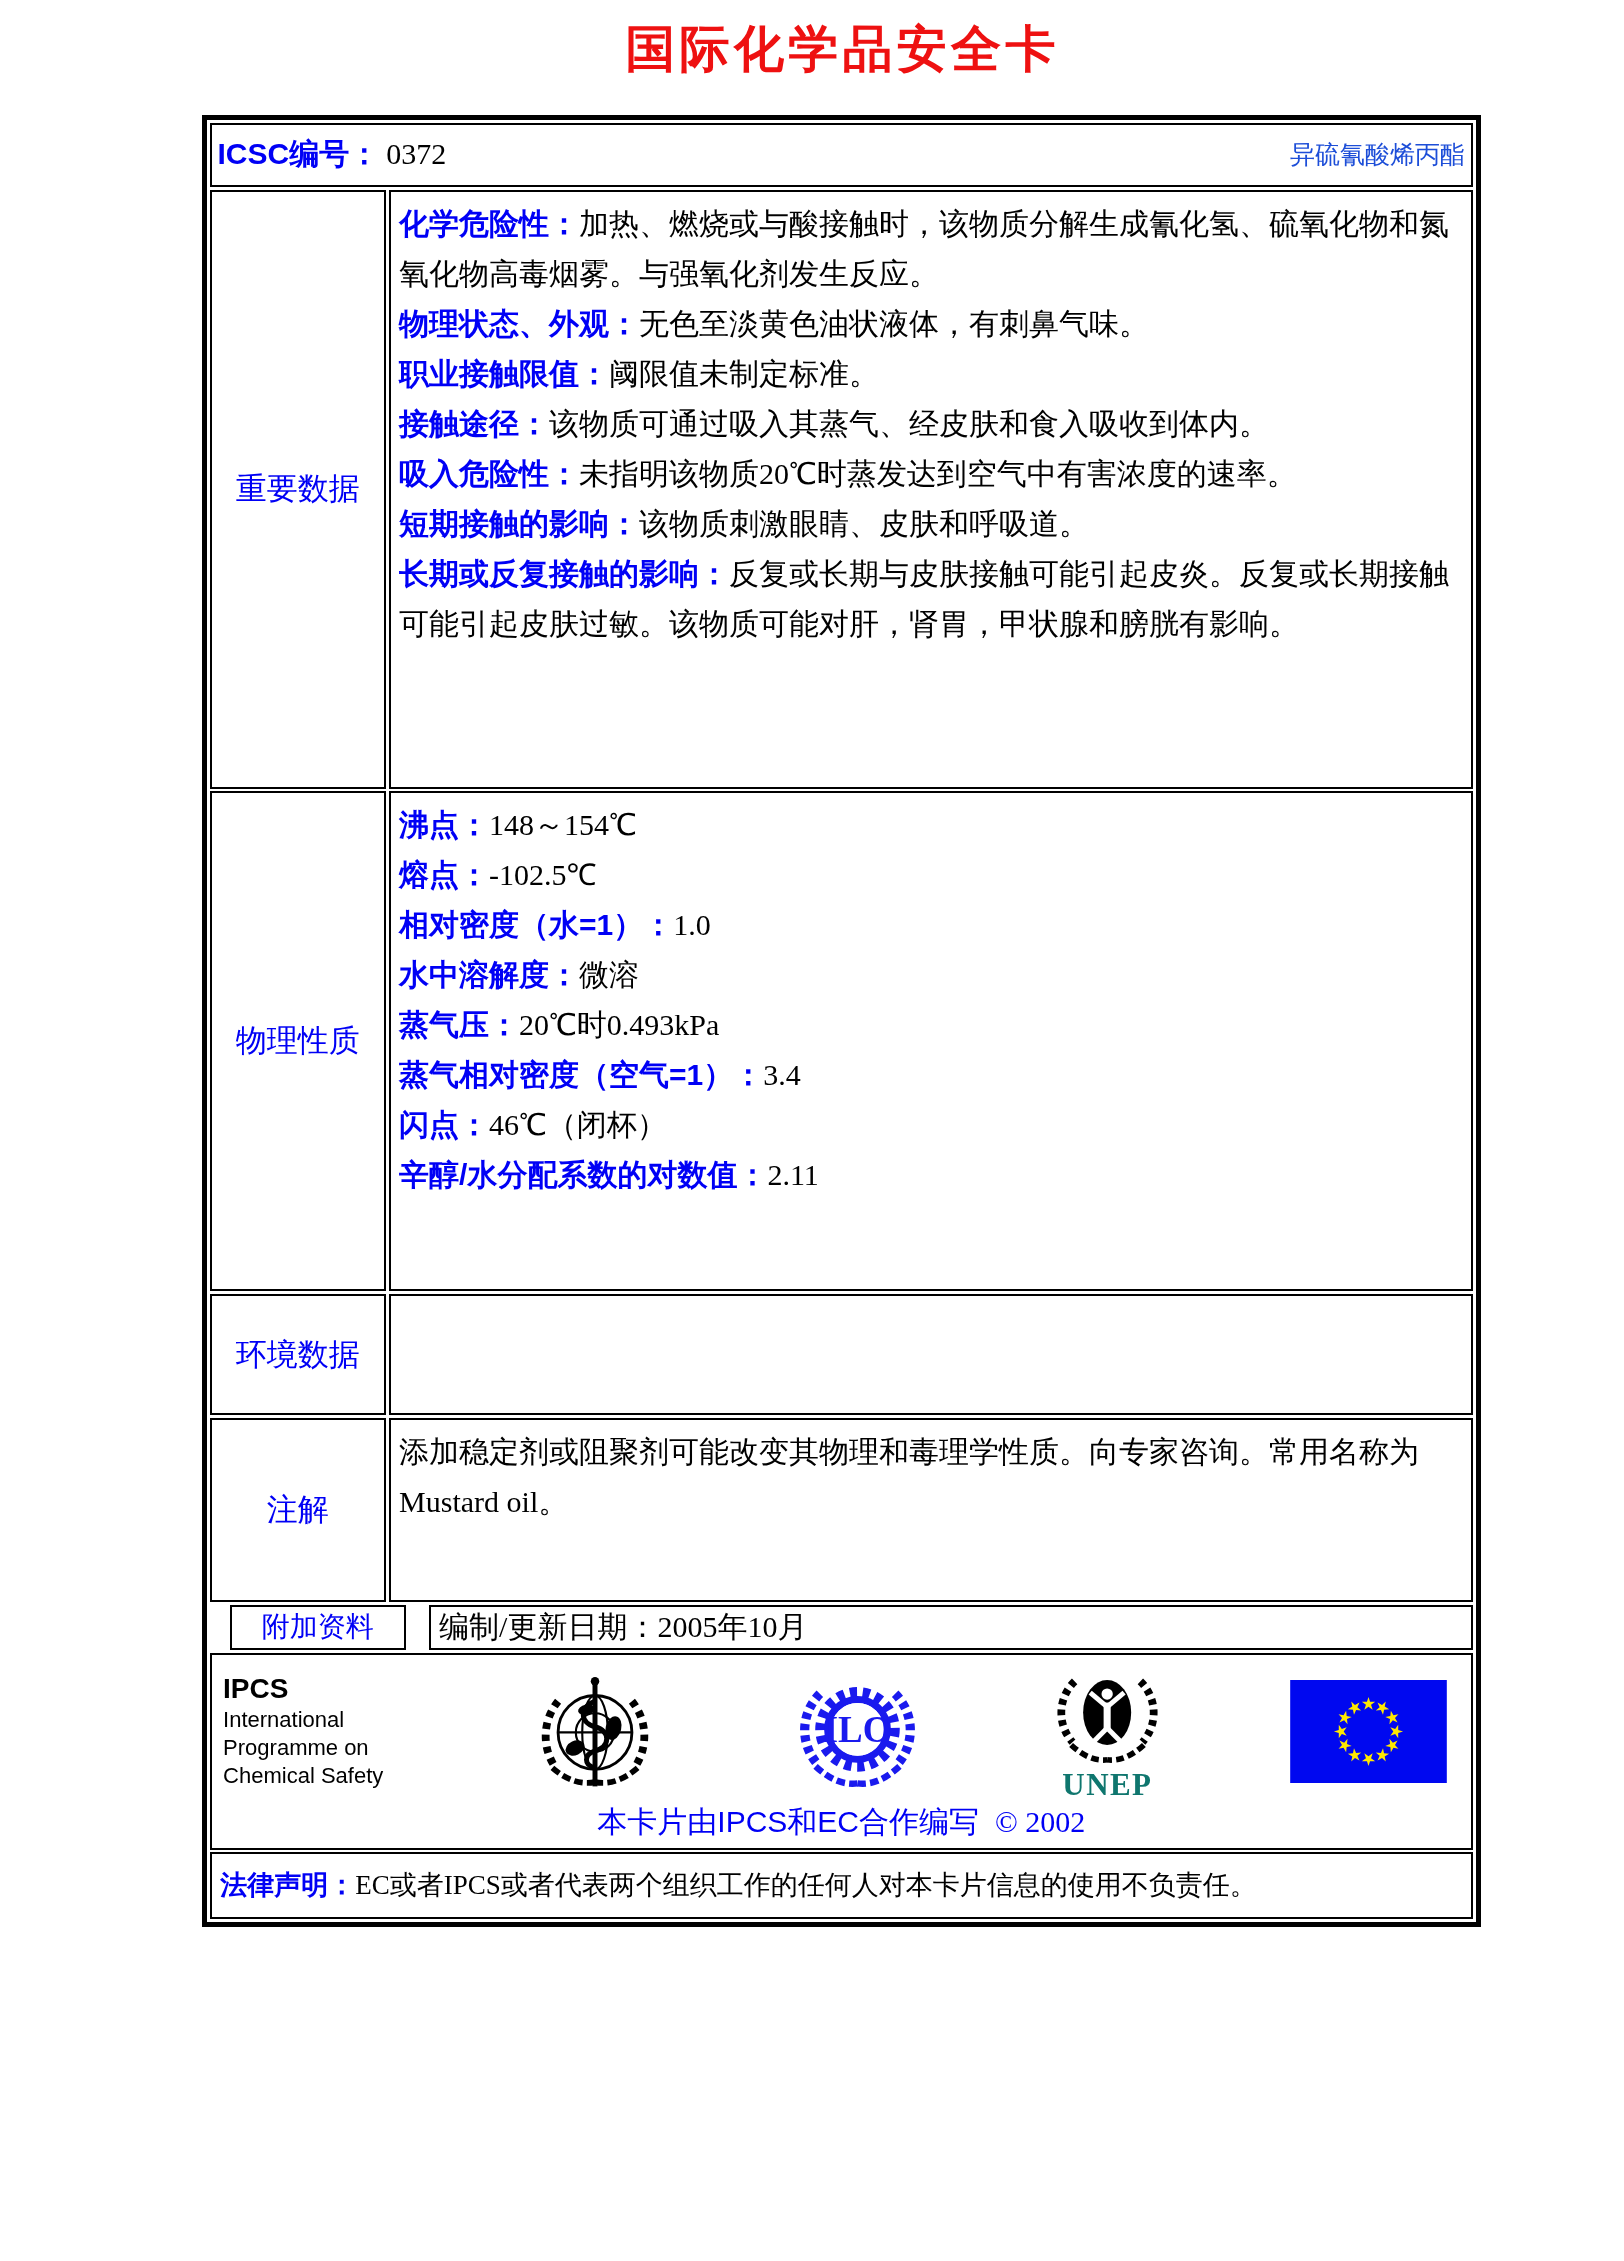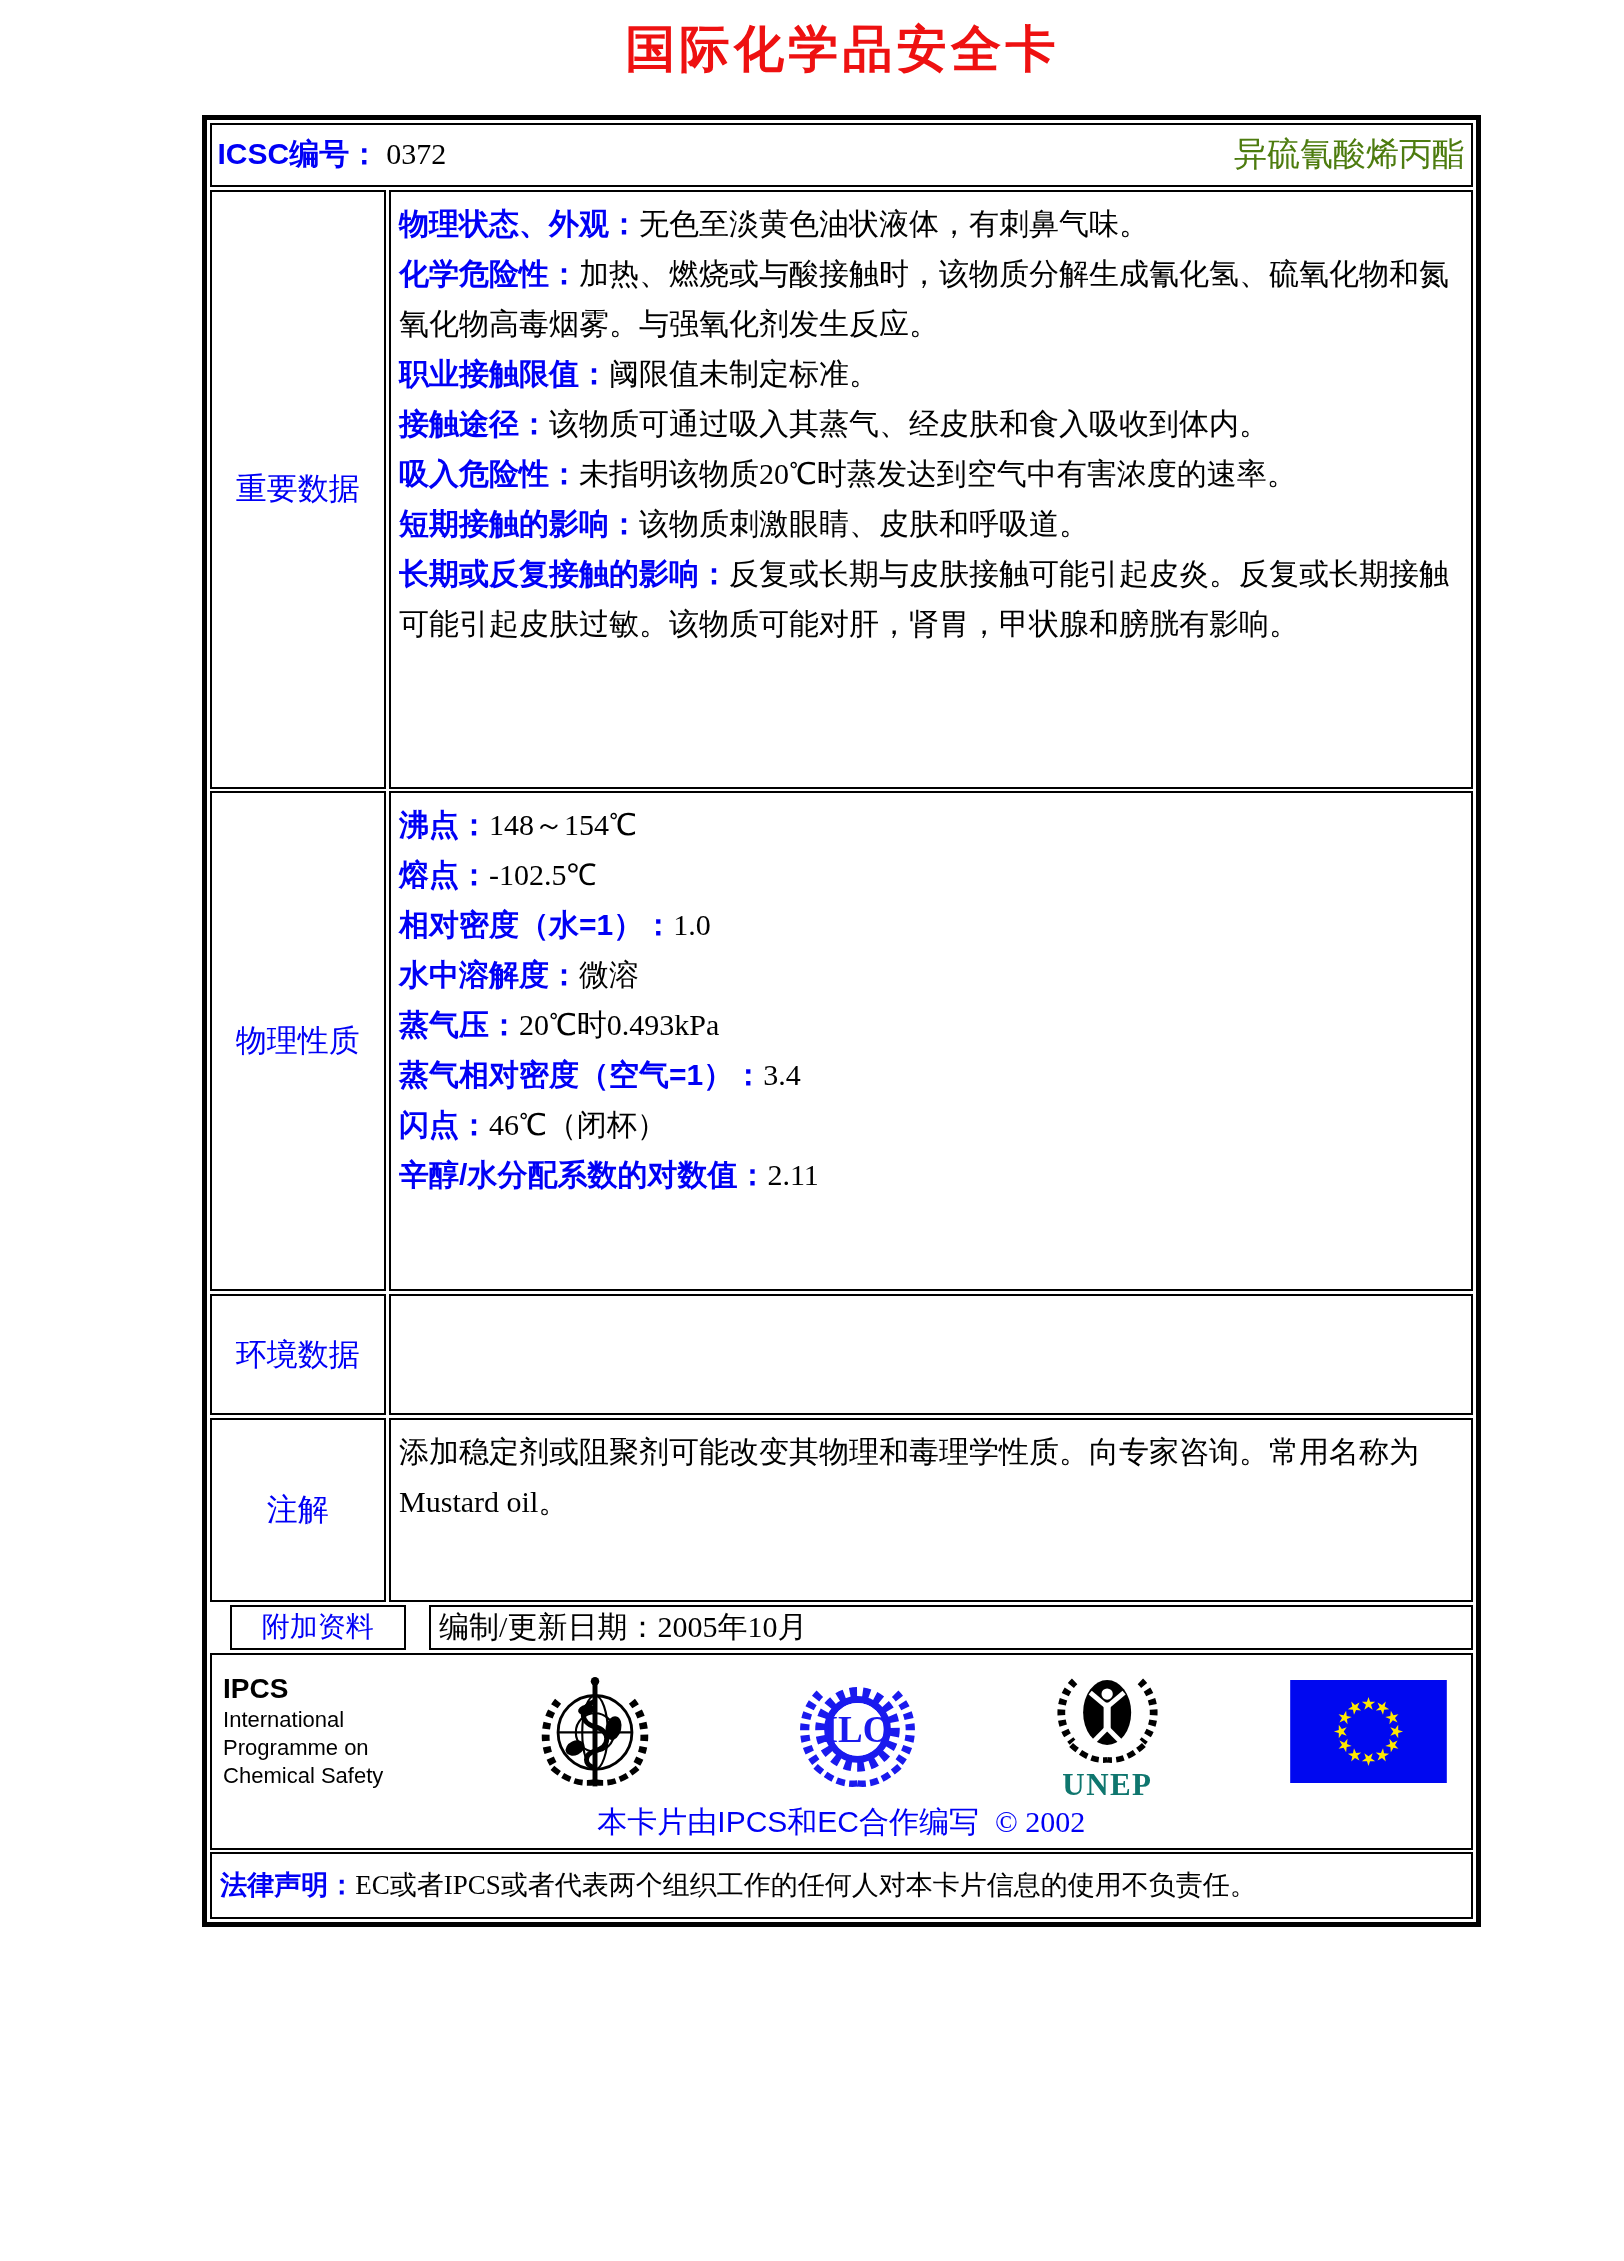--- a/index.html
+++ b/index.html
@@ -24,21 +24,21 @@
   .header-cell{
     flex:1;height:64px;display:flex;align-items:center;justify-content:space-between;
     padding:0 5.7px;
   }
   .icsc-group{display:flex;align-items:baseline;}
   .blue-label{
     color:#0000f5;font-weight:bold;font-family:"Liberation Sans", sans-serif;
   }
   .icsc-group .blue-label{font-size:30px;}
   .icsc-number{font-size:30px;color:#000;margin-left:7px;}
-  .chem-name{font-size:33px;color:#4d7c0f;}
+  .chem-name{font-size:25px;color:#1d4ed8;}
   
   .label-cell{
     width:176px;flex:0 0 176px;display:flex;align-items:center;justify-content:center;
     color:#0000f5;font-size:31px;font-family:"Liberation Sans", sans-serif;
     text-align:center;
   }
   .content-cell{flex:1;padding:7px 8.5px;font-size:30px;line-height:50px;color:#000;}
   .content-cell p{margin:0;}
   .lbl{color:#0000f5;font-weight:bold;font-family:"Liberation Sans", sans-serif;}
   .txt{color:#000;}
@@ -80,22 +80,22 @@
         <span class="blue-label">ICSC编号：</span>
         <span class="icsc-number">0372</span>
       </div>
       <span class="chem-name">异硫氰酸烯丙酯</span>
     </div>
   </div>
 
   <div class="row">
     <div class="cell label-cell h-important">重要数据</div>
     <div class="cell content-cell h-important">
+      <p><span class="lbl">化学危险性：</span><span class="txt">加热、燃烧或与酸接触时，该物质分解生成氰化氢、硫氧化物和氮氧化物高毒烟雾。与强氧化剂发生反应。</span></p>
       <p><span class="lbl">物理状态、外观：</span><span class="txt">无色至淡黄色油状液体，有刺鼻气味。</span></p>
-      <p><span class="lbl">化学危险性：</span><span class="txt">加热、燃烧或与酸接触时，该物质分解生成氰化氢、硫氧化物和氮氧化物高毒烟雾。与强氧化剂发生反应。</span></p>
       <p><span class="lbl">职业接触限值：</span><span class="txt">阈限值未制定标准。</span></p>
       <p><span class="lbl">接触途径：</span><span class="txt">该物质可通过吸入其蒸气、经皮肤和食入吸收到体内。</span></p>
       <p><span class="lbl">吸入危险性：</span><span class="txt">未指明该物质20℃时蒸发达到空气中有害浓度的速率。</span></p>
       <p><span class="lbl">短期接触的影响：</span><span class="txt">该物质刺激眼睛、皮肤和呼吸道。</span></p>
       <p><span class="lbl">长期或反复接触的影响：</span><span class="txt">反复或长期与皮肤接触可能引起皮炎。反复或长期接触可能引起皮肤过敏。该物质可能对肝，肾胃，甲状腺和膀胱有影响。</span></p>
     </div>
   </div>
 
   <div class="row">
     <div class="cell label-cell h-physical">物理性质</div>

